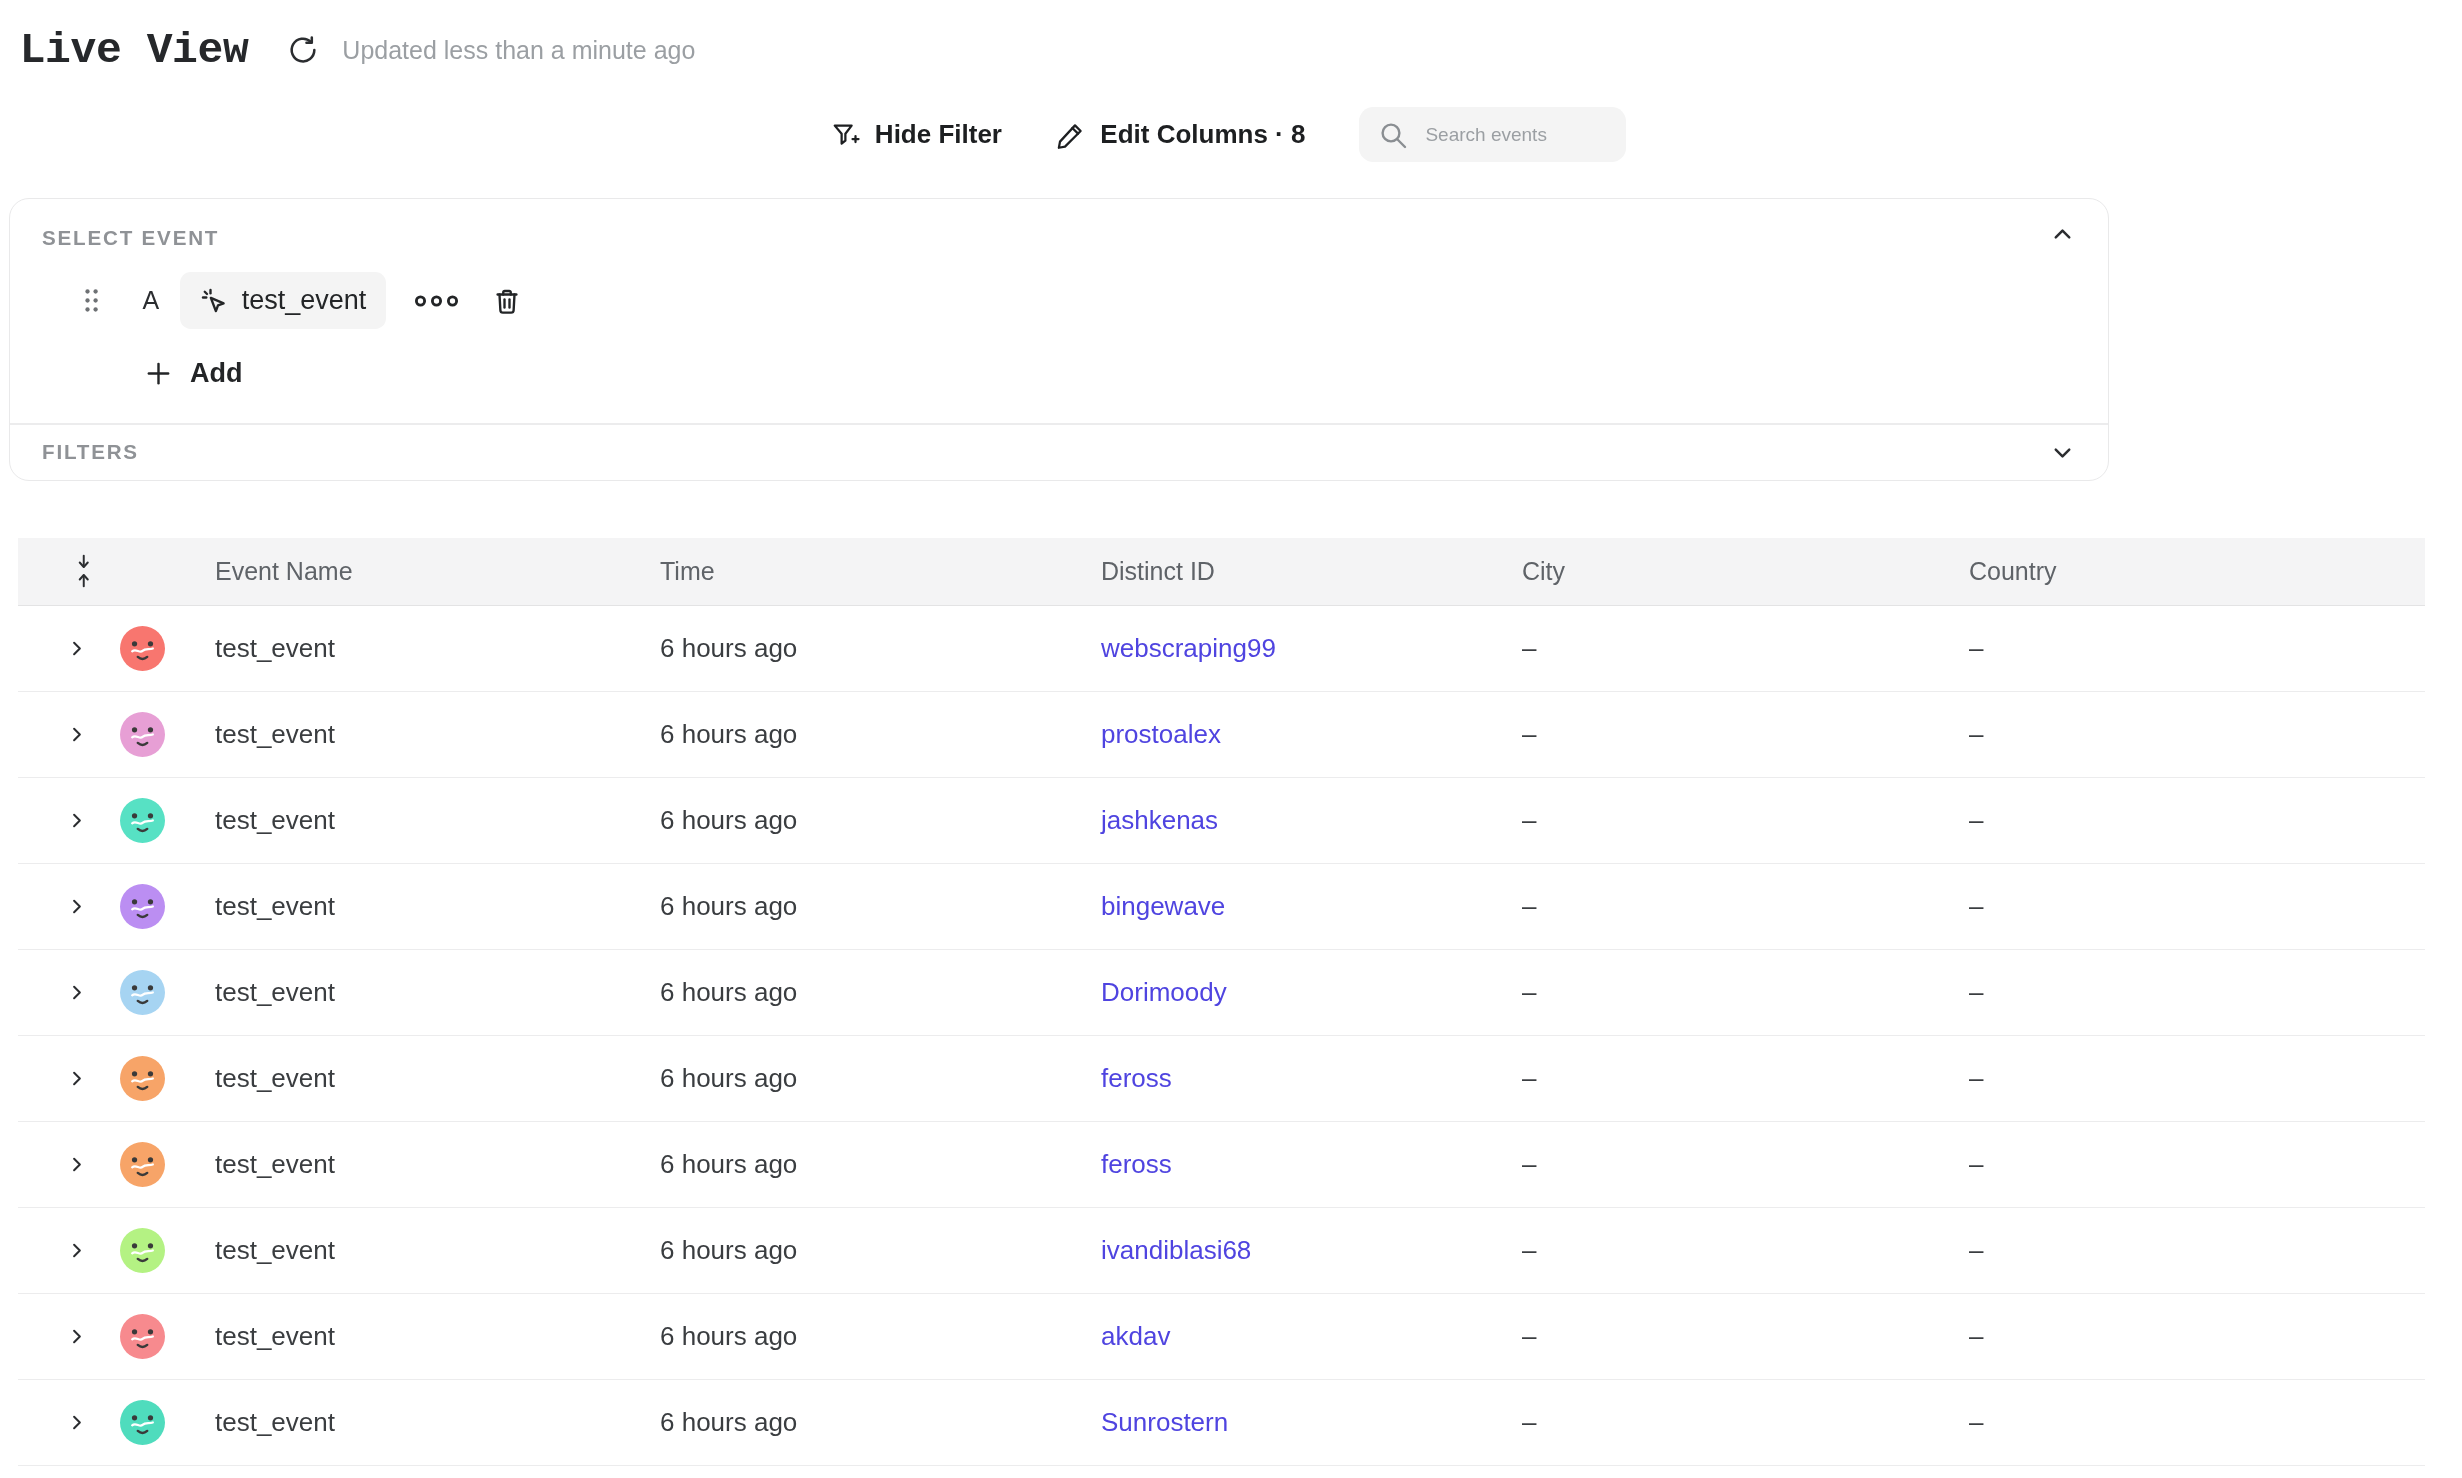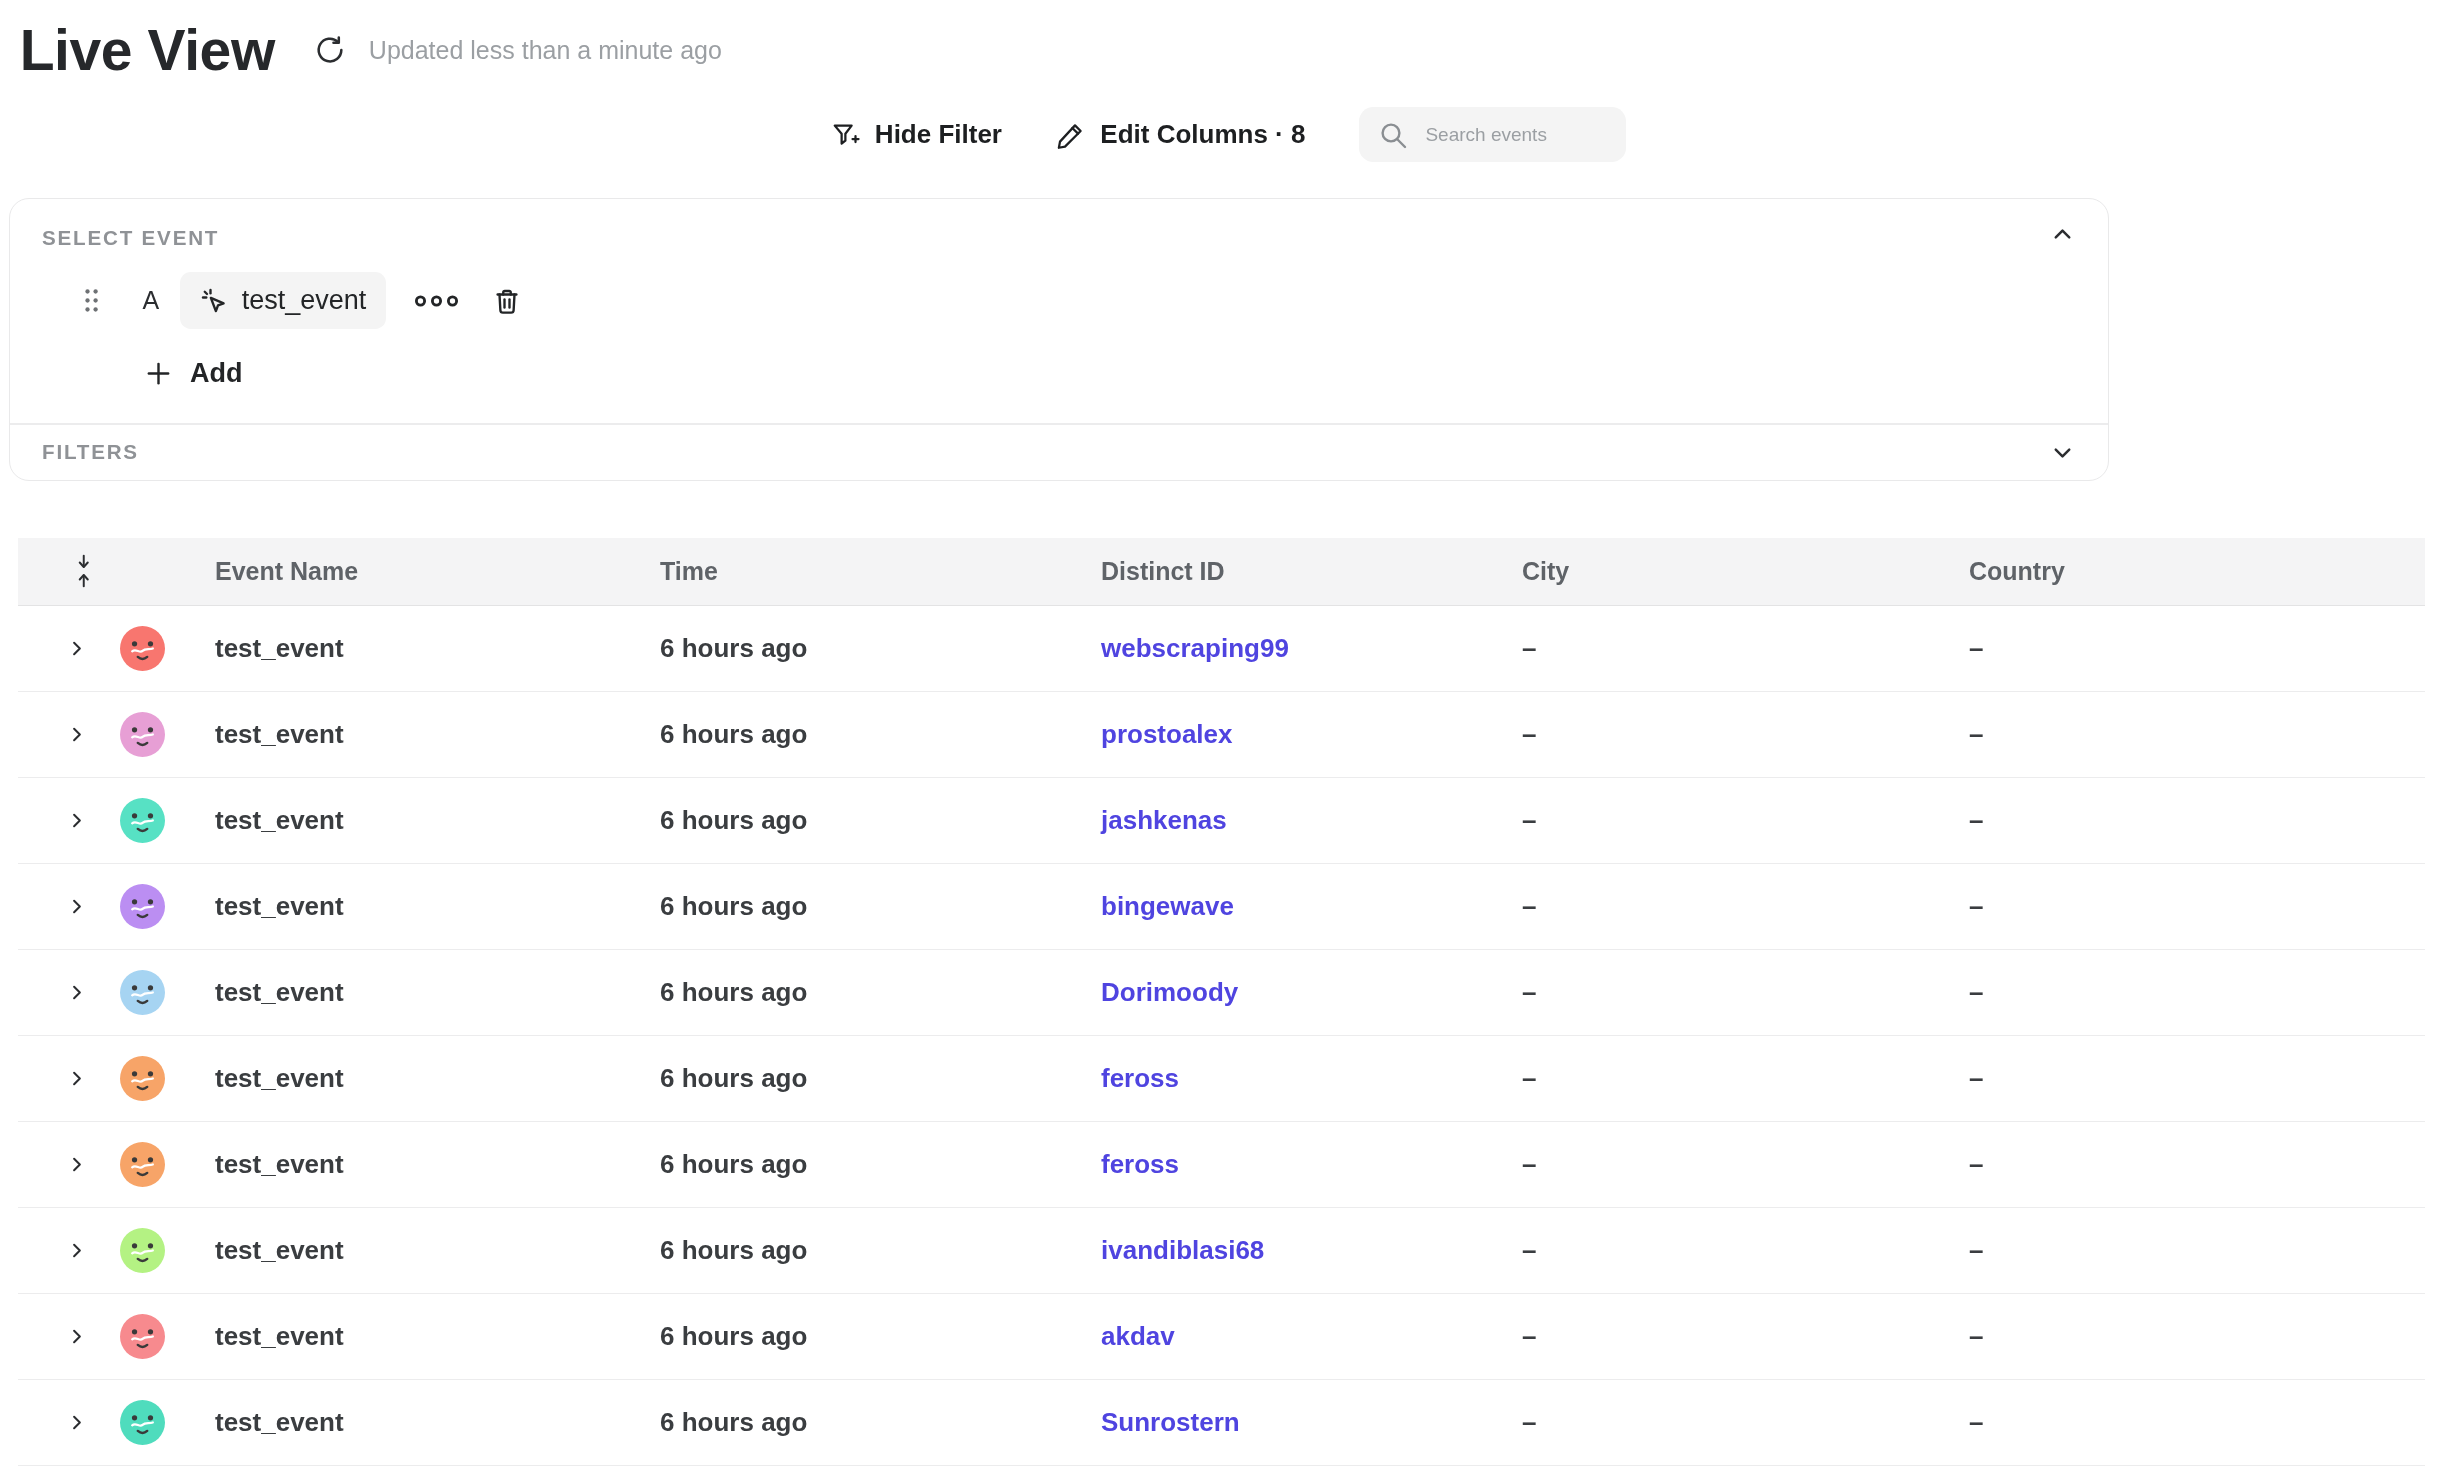--- a/index.html
+++ b/index.html
@@ -6,21 +6,21 @@
   html,body { background:#ffffff; }
   body {
     width:2462px; height:1478px; overflow:hidden;
     font-family:"Liberation Sans","DejaVu Sans",sans-serif;
     color:#3a3d40;
   }
   .page { position:relative; width:2462px; height:1478px; background:#fff; }
 
   
   .title-row { display:flex; align-items:center; padding:23px 36px 0 19.7px; height:77px; }
-  .page-title { font-size:57px; font-weight:700; color:#26282b; letter-spacing:-0.4px; }
+  .page-title { font-size:43px; font-weight:700; color:#26282b; letter-spacing:-0.4px;font-family:Liberation Mono, monospace; }
   .refresh-btn { margin-left:39px; display:flex; align-items:center; cursor:pointer; background:none; border:none; }
   .updated-text { margin-left:23px; font-size:25px; color:#9b9fa3; }
 
   
   .toolbar { display:flex; justify-content:center; align-items:center; margin-top:30px; padding-right:59px; height:55px; }
   .tool-btn { display:flex; align-items:center; gap:14.3px; background:none; border:none; cursor:pointer;
     font-family:inherit; font-size:26px; font-weight:700; color:#1d1f21; margin-left:54px; }
   .search-box { display:flex; align-items:center; gap:16px; margin-left:54px;
     width:267px; height:55px; background:#f4f4f4; border-radius:14.3px; padding:0 18px; }
   .search-box input { flex:1; min-width:0; border:none; background:transparent; outline:none;
@@ -41,21 +41,21 @@
   .more-btn { margin-left:27px; background:none; border:none; cursor:pointer; display:flex; }
   .trash-btn { margin-left:32px; background:none; border:none; cursor:pointer; display:flex; }
   .add-btn { display:flex; align-items:center; gap:17px; margin:25px 0 0 134px; background:none; border:none;
     cursor:pointer; font-family:inherit; font-size:27px; font-weight:700; color:#232527; height:39px; }
   .section-1 { padding-bottom:30px; }
   .divider { height:1.8px; background:#ececed; }
   .section-2 { position:relative; display:flex; align-items:center; height:55px; padding:0 32px; }
 
   
   .events-table { margin:57px 38px 0 18px; width:2407px; }
-  .thead, .tr { display:grid; grid-template-columns:197px 445px 441px 421px 447px 1fr; align-items:center;font-weight:bold; }
+  .thead, .tr { display:grid; grid-template-columns:197px 445px 441px 421px 447px 1fr; align-items:center; }
   .thead { height:68px; background:#f4f4f5; border-bottom:1.8px solid #e3e3e4; }
   .th { font-size:25px; color:#5f6368; }
   .th.first { padding-left:55px; display:flex; align-items:center; }
   .collapse-rows-btn { background:none; border:none; cursor:pointer; display:flex; }
   .tr { height:86px; border-bottom:1.8px solid #ececed; background:#fff; }
   .td { font-size:26px; color:#3a3d40; }
   .td.first { padding-left:47px; display:flex; align-items:center; gap:32px; }
   .expand-btn { background:none; border:none; cursor:pointer; display:flex; }
   .avatar { display:flex; }
   .link { color:var(--accent,#4f44e0); text-decoration:none; cursor:pointer; }

